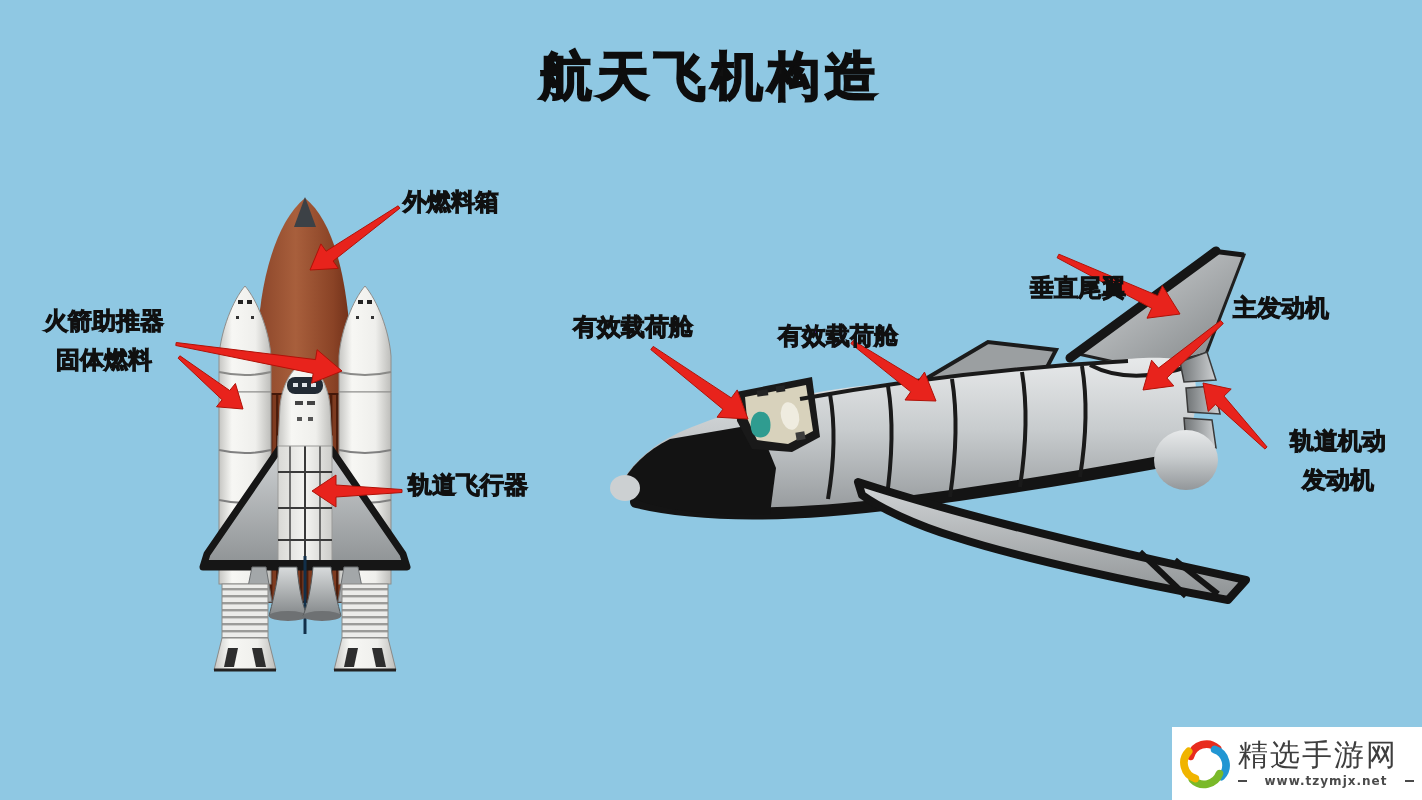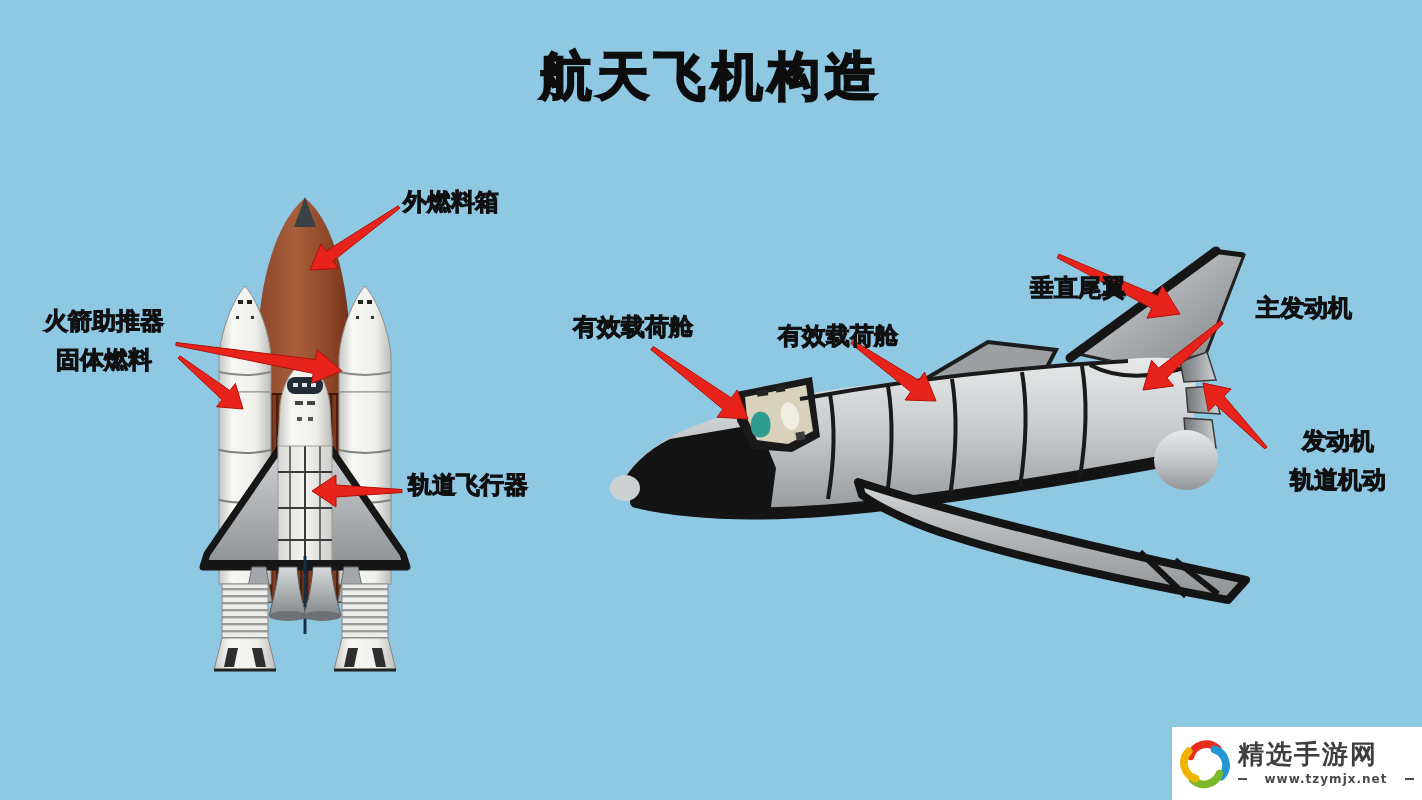--- a/index.html
+++ b/index.html
@@ -22,21 +22,21 @@
   .lbl-block div{line-height:39px;}
   
   .wm{
     position:absolute;left:1172px;top:727px;width:250px;height:73px;
     background:#ffffff;display:flex;align-items:center;gap:6px;
     padding:4px 8px 4px 6px;box-sizing:border-box;
   }
   .wm-logo{width:54px;height:54px;flex:0 0 auto;}
   .wm-text{flex:1;min-width:0;}
   .wm-name{
-    font-size:26px;font-weight:700;color:#3e3e3e;letter-spacing:2px;
+    font-size:30px;font-weight:400;color:#3e3e3e;letter-spacing:2px;
     line-height:1.05;white-space:nowrap;
   }
   .wm-url-row{display:flex;align-items:center;gap:18px;margin-top:3px;}
   .wm-line{flex:1;height:2px;background:#4a4a4a;}
   .wm-url{font-size:12px;font-weight:700;color:#4a4a4a;letter-spacing:1px;white-space:nowrap;}
 </style>
 </head>
 <body>
 
 <div class="canvas" style="background: rgb(143, 200, 227);">
@@ -230,24 +230,24 @@
 
   <div class="lbl" style="left: 403px; top: 190px; color: rgb(16, 16, 16);">外燃料箱</div>
   <div class="lbl lbl-block" style="left: 16px; top: 302px; width: 176px; color: rgb(16, 16, 16);">
     <div>火箭助推器</div>
     <div>固体燃料</div>
   </div>
   <div class="lbl" style="left: 408px; top: 473px; color: rgb(16, 16, 16);">轨道飞行器</div>
   <div class="lbl" style="left: 573px; top: 315px; color: rgb(16, 16, 16);">有效载荷舱</div>
   <div class="lbl" style="left: 778px; top: 324px; color: #4c1d95;">有效载荷舱</div>
   <div class="lbl" style="left: 1030px; top: 228px; color: rgb(16, 16, 16); margin-top: 48px;">垂直尾翼</div>
-  <div class="lbl" style="left: 1233px; top: 296px; color: rgb(16, 16, 16); margin-left: 23px;">主发动机</div>
+  <div class="lbl" style="left: 1233px; top: 296px; color: rgb(16, 16, 16);">主发动机</div>
   <div class="lbl lbl-block" style="left: 1258px; top: 422px; width: 160px; color: rgb(16, 16, 16);">
+    <div>轨道机动</div>
     <div>发动机</div>
-    <div>轨道机动</div>
   </div>
 
   <div class="wm">
     <svg class="wm-logo" viewBox="0 0 56 56">
       <path d="M13,20 A17,17 0 0 1 41,12" fill="none" stroke-width="8" stroke-linecap="round" class="arc-red" stroke="#e82c1e"></path>
       <path d="M38,13 A17,17 0 0 1 45,41" fill="none" stroke-width="8" stroke-linecap="round" class="arc-blue" stroke="#2196d3"></path>
       <path d="M43,38 A17,17 0 0 1 15,44" fill="none" stroke-width="8" stroke-linecap="round" class="arc-green" stroke="#7ab929"></path>
       <path d="M18,43 A17,17 0 0 1 11,15" fill="none" stroke-width="8" stroke-linecap="round" class="arc-yellow" stroke="#f0b400"></path>
     </svg>
     <div class="wm-text">

